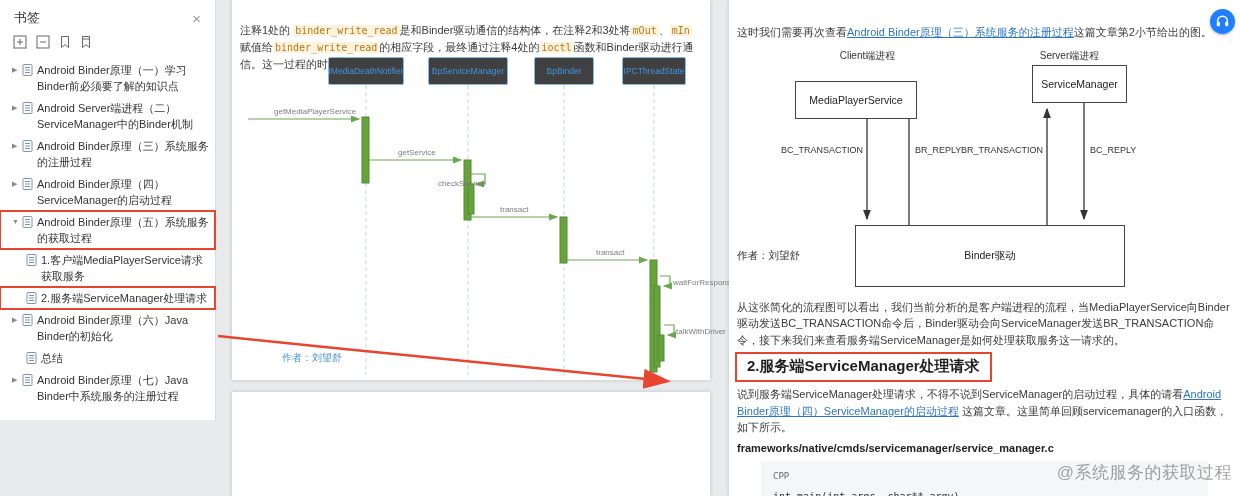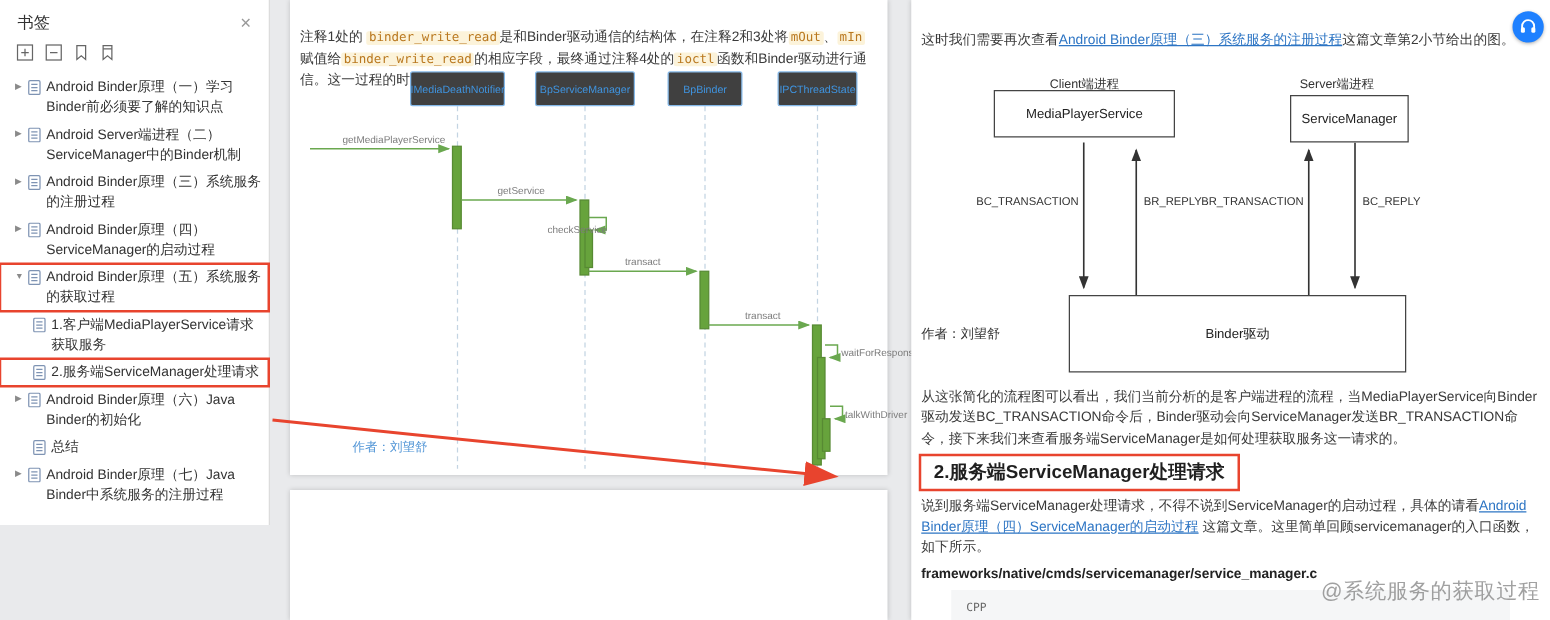--- a/index.html
+++ b/index.html
@@ -41,21 +41,21 @@
   .arr { stroke:#6aa84f; stroke-width:1.2; fill:none; }
   .ll-box { position:absolute; top:0; height:28px; border:1px solid #85b9e9; color:#3f94e0; background:#404040;
             font-size:8.5px; display:flex; align-items:center; justify-content:center; border-radius:2px; }
   .seq-label { position:absolute; font-size:8px; color:#7c7c7c; white-space:nowrap;text-align:right; }
   .seq-author { position:absolute; left:50px; top:294px; font-size:10px; color:#4f94d6; }
 
   
   #page2 .inner { padding:24px 8px 0; }
   .p-text { font-size:11px; line-height:16.5px; color:#3a3a3a; }
   .doc-link { color:#2d75c4; text-decoration:underline; cursor:pointer; }
-  #diag2 { position:relative; width:495px; height:238px; margin-top:19px; }
+  #diag2 { position:relative; width:495px; height:238px; margin-top:8px; }
   #diag2 svg { position:absolute; left:0; top:0; }
   .darr { stroke:#333; stroke-width:1.3; marker-end:url(#barr); }
   .d-box { position:absolute; border:1px solid #444; background:#fff; display:flex; align-items:center;
            justify-content:center; font-size:10.5px; color:#222; }
   .d-label { position:absolute; font-size:10px; color:#333; }
   .cmd { position:absolute; font-size:9px; color:#333; white-space:nowrap; }
   .d-author { position:absolute; left:0; top:200px; font-size:10.5px; color:#333; }
   .h2-box { display:inline-block; border:2px solid #e8442e; padding:3px 10px 4px; margin:4px 0 0 -2px; }
   .h2-box h2 { font-size:15px; color:#1f1f1f; font-weight:bold; }
   #page2 .p3 { margin-top:4px; }
@@ -262,21 +262,21 @@
                 <path d="M0,0 L8,3 L0,6 Z" fill="#333"></path>
               </marker>
           </defs>
           <line class="darr" x1="130" y1="54" x2="130" y2="170"></line>
           <line class="darr" x1="172" y1="176" x2="172" y2="60"></line>
           <line class="darr" x1="310" y1="176" x2="310" y2="60"></line>
           <line class="darr" x1="347" y1="54" x2="347" y2="170"></line>
         </svg>
         <span class="d-label" style="left:58px;top:0;width:145px;text-align:center">Client端进程</span>
         <span class="d-label" style="left:285px;top:0;width:95px;text-align:center">Server端进程</span>
-        <div class="d-box" style="left:58px;top:12px;width:145px;height:38px">MediaPlayerService</div>
+        <div class="d-box" style="left:58px;top:32px;width:122px;height:38px">MediaPlayerService</div>
         <div class="d-box" style="left:295px;top:16px;width:95px;height:38px">ServiceManager</div>
         <div class="d-box" style="left:118px;top:176px;width:270px;height:62px">Binder驱动</div>
         <span class="cmd" style="left:42px;top:96px;width:84px;text-align:right">BC_TRANSACTION</span>
         <span class="cmd" style="left:178px;top:96px">BR_REPLY</span>
         <span class="cmd" style="left:222px;top:96px;width:84px;text-align:right">BR_TRANSACTION</span>
         <span class="cmd" style="left:353px;top:96px">BC_REPLY</span>
         <span class="d-author">作者：刘望舒</span>
       </div>
 
       <p class="p-text" style="margin-top:12px">从这张简化的流程图可以看出，我们当前分析的是客户端进程的流程，当MediaPlayerService向Binder驱动发送BC_TRANSACTION命令后，Binder驱动会向ServiceManager发送BR_TRANSACTION命令，接下来我们来查看服务端ServiceManager是如何处理获取服务这一请求的。</p>

